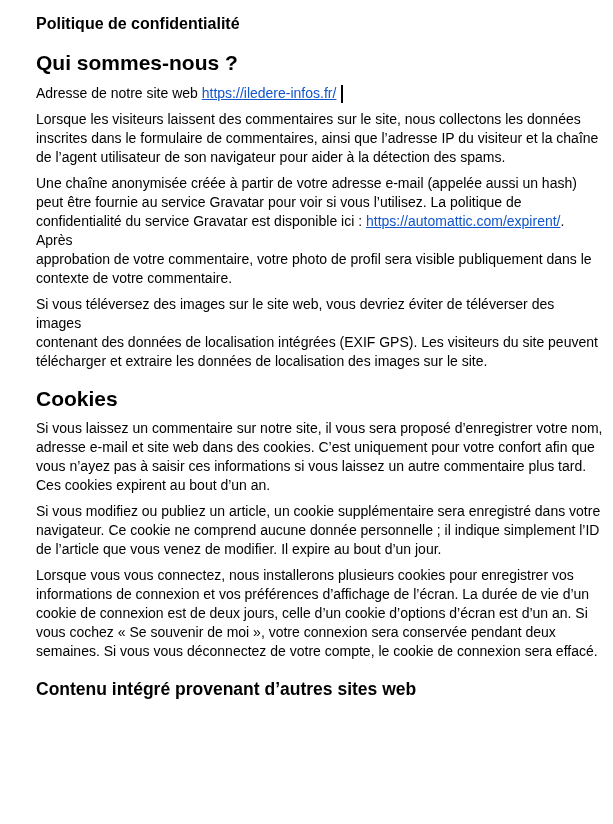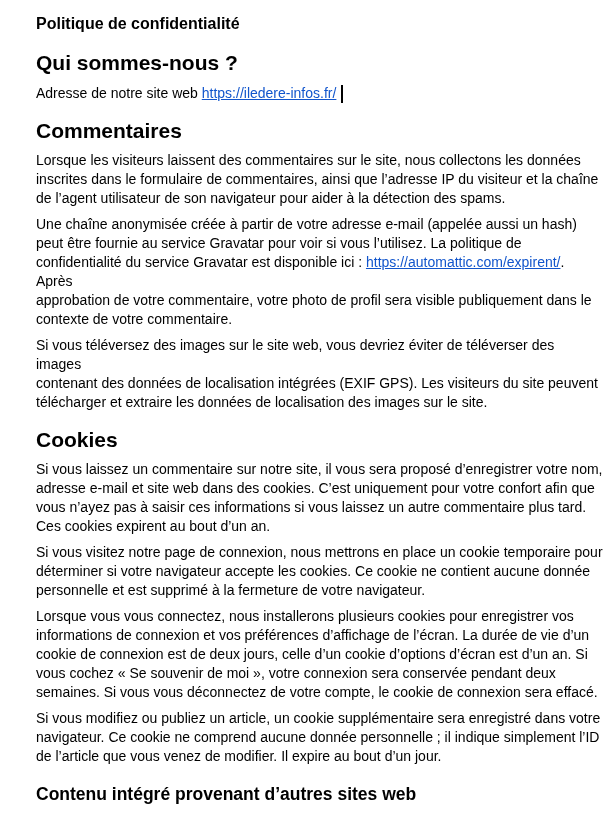--- a/index.html
+++ b/index.html
@@ -58,21 +58,20 @@
 <body>
 
 <main>
 
   <h1 class="doc-title">Politique de confidentialité</h1>
 
   <h2 class="h-small">Qui sommes-nous ?</h2>
 
   <p class="body-text"><span>Adresse de notre site web </span><a class="doc-link" href="#">https://iledere-infos.fr/</a><span class="caret"></span></p>
 
-  <h2 class="h-small">Commentaires</h2>
 
   <p class="body-text">Lorsque les visiteurs laissent des commentaires sur le site, nous collectons les données
 inscrites dans le formulaire de commentaires, ainsi que l’adresse IP du visiteur et la chaîne
 de l’agent utilisateur de son navigateur pour aider à la détection des spams.</p>
 
   <p class="body-text"><span>Une chaîne anonymisée créée à partir de votre adresse e-mail (appelée aussi un hash)
 peut être fournie au service Gravatar pour voir si vous l’utilisez. La politique de
 confidentialité du service Gravatar est disponible ici : </span><a class="doc-link" href="#">https://automattic.com/expirent/</a><span>. Après
 approbation de votre commentaire, votre photo de profil sera visible publiquement dans le
 contexte de votre commentaire.</span></p>
@@ -82,29 +81,26 @@
 contenant des données de localisation intégrées (EXIF GPS). Les visiteurs du site peuvent
 télécharger et extraire les données de localisation des images sur le site.</p>
 
   <h2 class="h-small">Cookies</h2>
 
   <p class="body-text">Si vous laissez un commentaire sur notre site, il vous sera proposé d’enregistrer votre nom,
 adresse e-mail et site web dans des cookies. C’est uniquement pour votre confort afin que
 vous n’ayez pas à saisir ces informations si vous laissez un autre commentaire plus tard.
 Ces cookies expirent au bout d’un an.</p>
 
-  <p class="body-text">Si vous visitez notre page de connexion, nous mettrons en place un cookie temporaire pour
-déterminer si votre navigateur accepte les cookies. Ce cookie ne contient aucune donnée
-personnelle et est supprimé à la fermeture de votre navigateur.</p>
+
+  <p class="body-text">Si vous modifiez ou publiez un article, un cookie supplémentaire sera enregistré dans votre
+navigateur. Ce cookie ne comprend aucune donnée personnelle ; il indique simplement l’ID
+de l’article que vous venez de modifier. Il expire au bout d’un jour.</p>
 
   <p class="body-text">Lorsque vous vous connectez, nous installerons plusieurs cookies pour enregistrer vos
 informations de connexion et vos préférences d’affichage de l’écran. La durée de vie d’un
 cookie de connexion est de deux jours, celle d’un cookie d’options d’écran est d’un an. Si
 vous cochez « Se souvenir de moi », votre connexion sera conservée pendant deux
 semaines. Si vous vous déconnectez de votre compte, le cookie de connexion sera effacé.</p>
 
-  <p class="body-text">Si vous modifiez ou publiez un article, un cookie supplémentaire sera enregistré dans votre
-navigateur. Ce cookie ne comprend aucune donnée personnelle ; il indique simplement l’ID
-de l’article que vous venez de modifier. Il expire au bout d’un jour.</p>
-
   <h2 class="h-big">Contenu intégré provenant d’autres sites web</h2>
 
 </main>
 
 </body></html>

